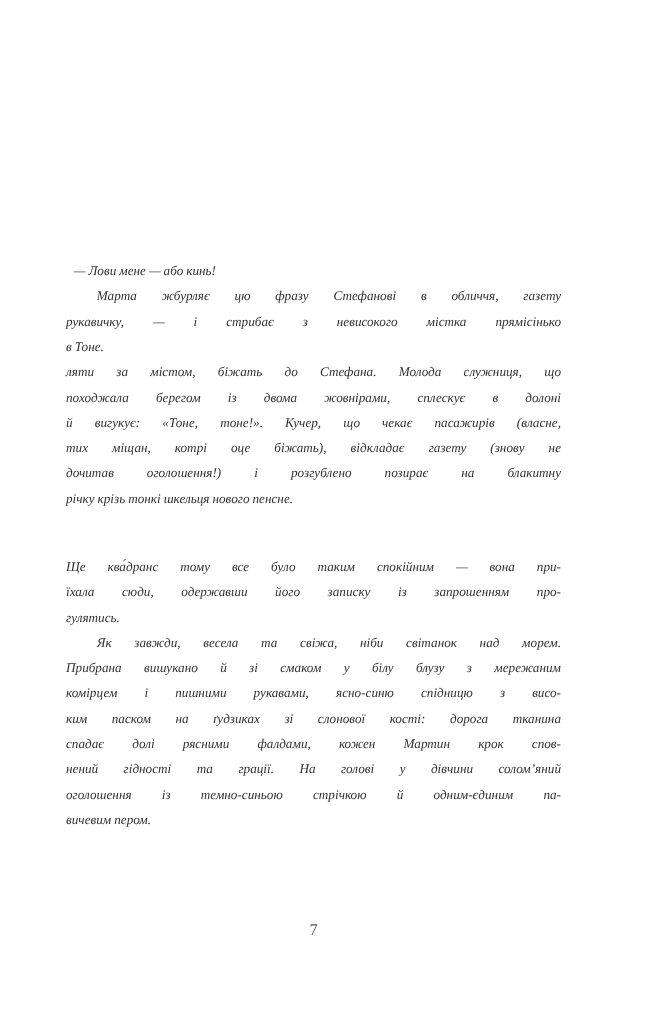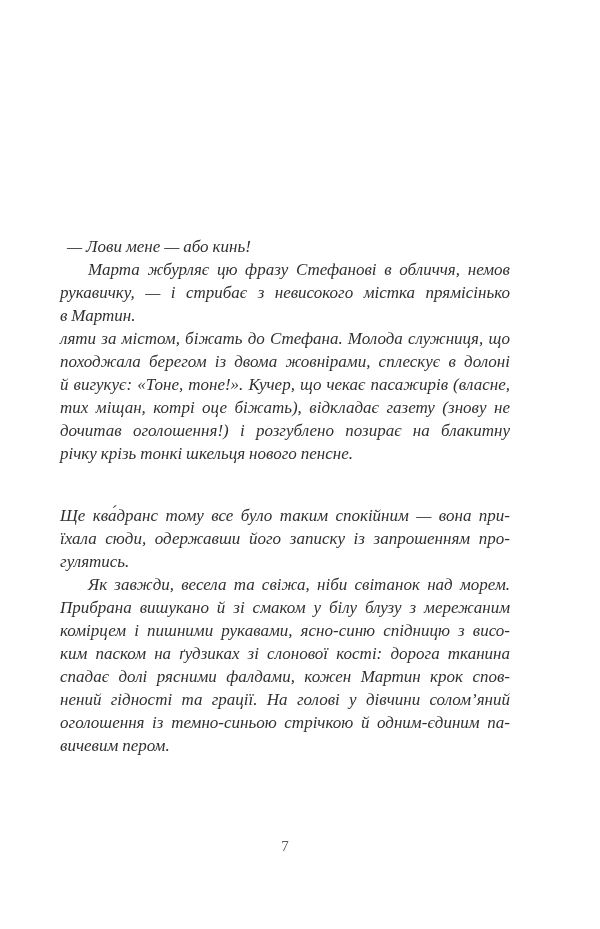--- a/index.html
+++ b/index.html
@@ -17,21 +17,21 @@
   .book-page {
     position: absolute;
     inset: 0;
   }
   .text-block {
     position: absolute;
     left: 60px;
     top: 235px;
     width: 450px;
     font-style: italic;
-    font-size: 17px;
+    font-size: 12px;
     line-height: 23px;
     color: #303030;
     word-spacing: -0.3px;
   }
   .section + .section {
     margin-top: 39px;
   }
   .line {
     text-align: justify;
     text-align-last: justify;
@@ -55,23 +55,23 @@
 </head>
 <body>
 
 <div class="book-page">
   <div class="text-block" id="text-block">
       <div class="section">
         <div class="paragraph">
           <div class="line last" style="text-indent: 7px;">— Лови мене — або кинь!</div>
         </div>
         <div class="paragraph">
-          <div class="line" style="text-indent: 28px;">Марта жбурляє цю фразу Стефанові в обличчя, немов</div>
+          <div class="line" style="text-indent: 28px;">Марта жбурляє цю фразу Стефанові в обличчя, газету</div>
           <div class="line">рукавичку, — і стрибає з невисокого містка прямісінько</div>
-          <div class="line last">в Мартин.</div>
+          <div class="line last">в Тоне.</div>
         </div>
         <div class="paragraph">
           <div class="line">ляти за містом, біжать до Стефана. Молода служниця, що</div>
           <div class="line">походжала берегом із двома жовнірами, сплескує в долоні</div>
           <div class="line">й вигукує: «Тоне, тоне!». Кучер, що чекає пасажирів (власне,</div>
           <div class="line">тих міщан, котрі оце біжать), відкладає газету (знову не</div>
           <div class="line">дочитав оголошення!) і розгублено позирає на блакитну</div>
           <div class="line last">річку крізь тонкі шкельця нового пенсне.</div>
         </div>
       </div>

